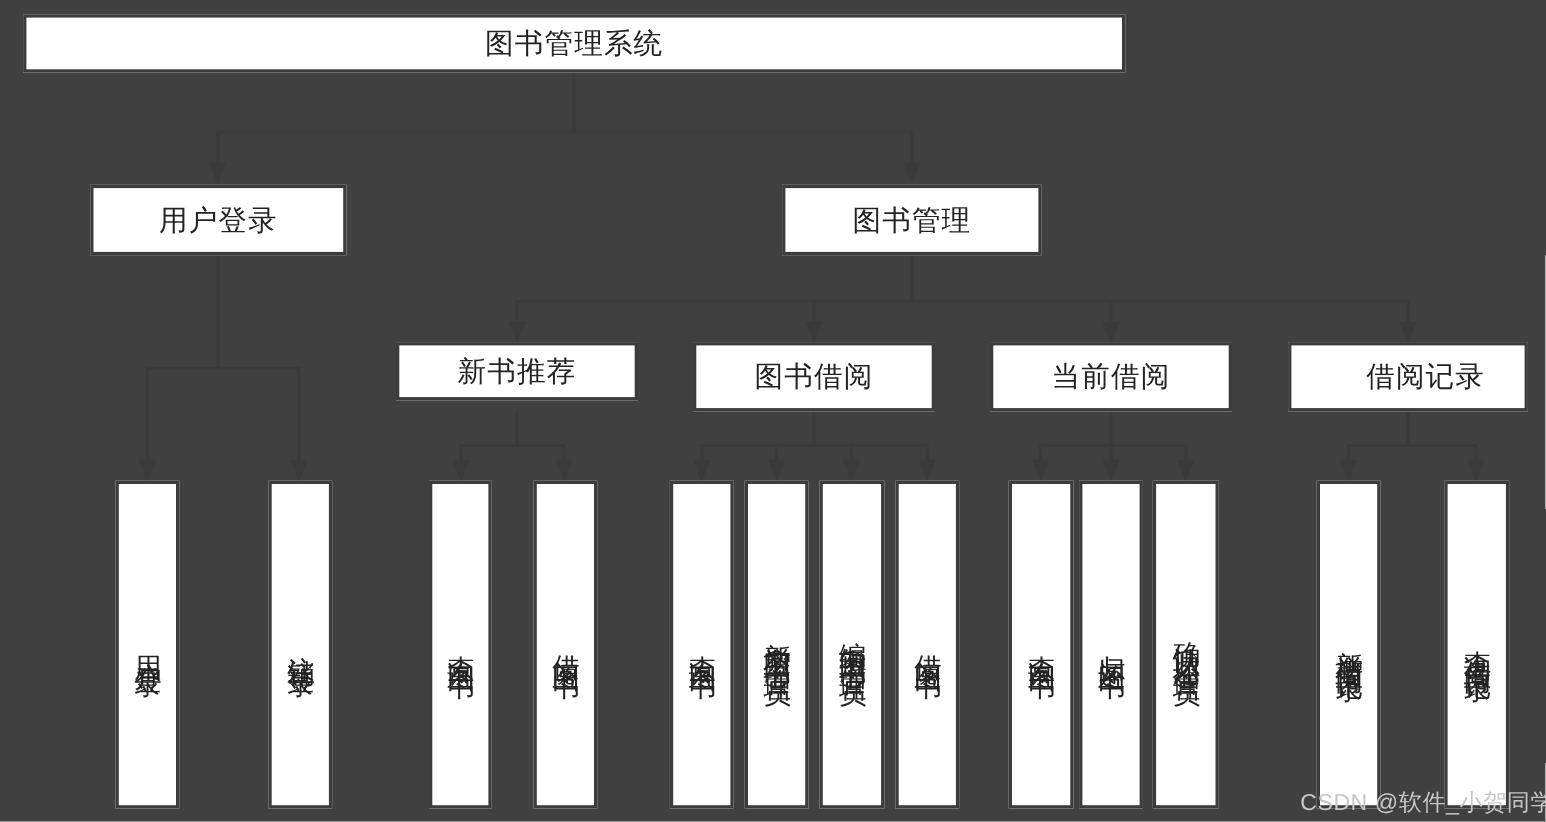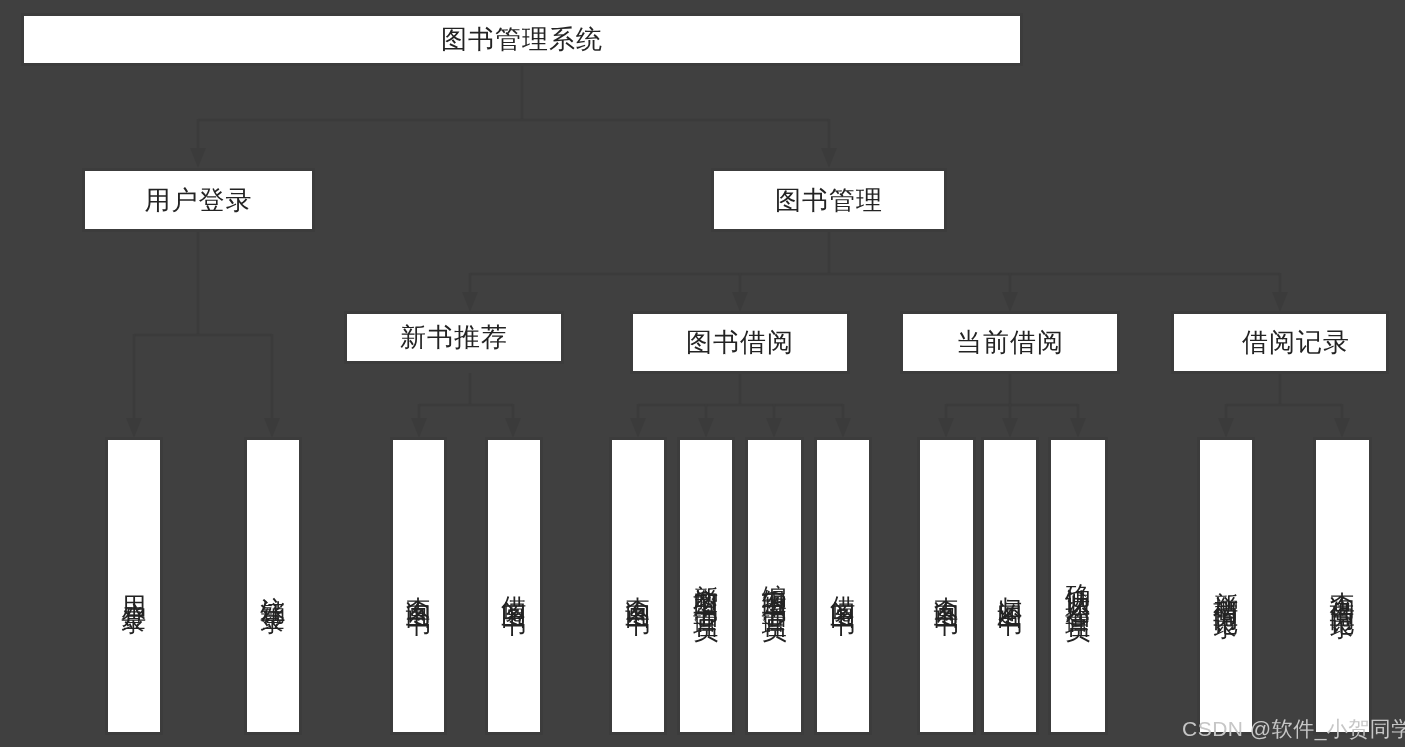--- a/index.html
+++ b/index.html
@@ -33,21 +33,21 @@
     writing-mode: vertical-rl;
     text-orientation: mixed;
     letter-spacing: 5px;
     line-height: 1.05;
     white-space: nowrap;
   }
   
   .b-root   { left: 21px;  top: 13px;  width: 1002px; height: 53px; }
   .b-login  { left: 82px;  top: 168px; width: 233px;  height: 64px; }
   .b-mgmt   { left: 711px; top: 168px; width: 236px;  height: 64px; }
-  .b-newrec { left: 344px; top: 311px; width: 220px;  height: 53px; }
+  .b-newrec { left: 360px; top: 311px; width: 220px;  height: 53px; }
   .b-borrow { left: 630px; top: 311px; width: 220px;  height: 63px; }
   .b-curr   { left: 900px; top: 311px; width: 220px;  height: 63px; }
   .b-record { left: 1171px;top: 311px; width: 218px;  height: 63px; padding-left: 32px; }
   .leaf { top: 437px; height: 298px; }
   .l-1  { left: 105px;  width: 58px; }
   .l-2  { left: 244px;  width: 58px; }
   .l-3  { left: 390px;  width: 57px; }
   .l-4  { left: 485px;  width: 58px; }
   .l-5  { left: 609px;  width: 58px; }
   .l-6  { left: 677px;  width: 58px; }

